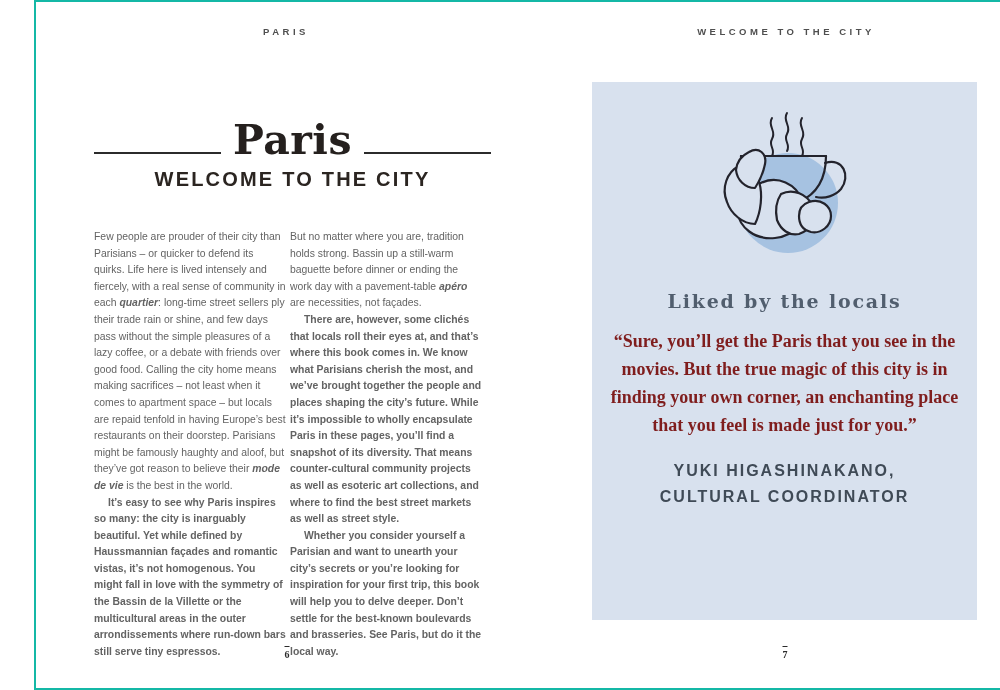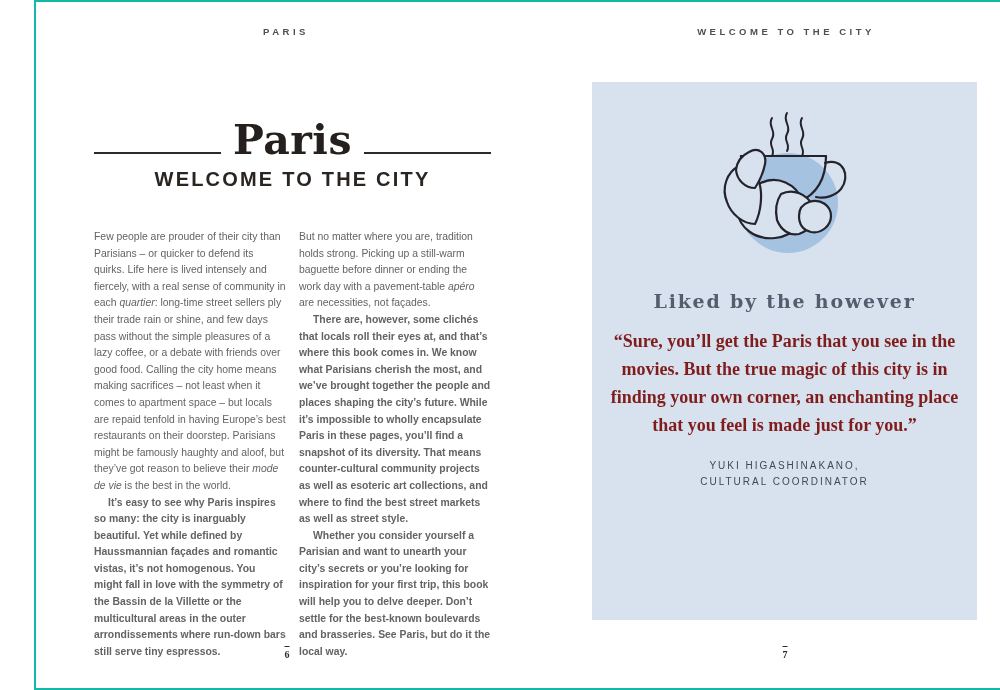--- a/index.html
+++ b/index.html
@@ -41,25 +41,25 @@
   }
   h2.chapter-subtitle {
     margin-top: 7px;
     font-size: 20px;
     font-weight: bold;
     letter-spacing: 2.2px;
     color: #2b2521;
   }
 
   
-  .cols { position: absolute; top: 227px; left: 58px; width: 397px; display: flex; gap: 13px; }
+  .cols { position: absolute; top: 227px; left: 58px; width: 397px; display: flex; gap: 4px; }
   .col { width: 192px; font-size: 10.4px; line-height: 16.6px; color: #636363; }
   .col p { margin: 0; }
   .col p.indent { text-indent: 14px; font-weight: bold; }
-  .col em { font-style: italic; }
+  .col em { font-style: italic; font-weight: bold; }
 
   
   .folio {
     position: absolute; bottom: 28px;
     font-size: 10px; font-weight: bold; color: #2b2b2b;
     border-top: 1.5px solid #2b2b2b; padding-top: 2px;
     font-family: "Liberation Serif", serif;
   }
   .folio-left  { left: 251px; transform: translateX(-50%); }
   .folio-right { left: 749px; transform: translateX(-50%); }
@@ -85,22 +85,22 @@
     margin: 16px auto 0 auto;
     width: 348px;
     font-family: "Liberation Serif", serif;
     font-weight: bold;
     font-size: 18px;
     line-height: 1.55;
     color: #7f1d1d;
   }
   .attribution {
     margin-top: 18px;
-    font-size: 10px;
-    font-weight: normal;
+    font-size: 16px;
+    font-weight: bold;
     letter-spacing: 2px;
     color: #3f4a56;
     line-height: 1.65;
   }
 </style>
 </head>
 <body>
 
 <div class="sheet">
 
@@ -118,21 +118,21 @@
       </div>
       <h2 class="chapter-subtitle">WELCOME TO THE CITY</h2>
     </div>
 
     <div class="cols">
       <div class="col">
           <p><span>Few people are prouder of their city than Parisians – or quicker to defend its quirks. Life here is lived intensely and fiercely, with a real sense of community in each </span><em>quartier</em><span>: long-time street sellers ply their trade rain or shine, and few days pass without the simple pleasures of a lazy coffee, or a debate with friends over good food. Calling the city home means making sacrifices – not least when it comes to apartment space – but locals are repaid tenfold in having Europe’s best restaurants on their doorstep. Parisians might be famously haughty and aloof, but they’ve got reason to believe their </span><em>mode de vie</em><span> is the best in the world.</span></p>
           <p class="indent"><span>It’s easy to see why Paris inspires so many: the city is inarguably beautiful. Yet while defined by Haussmannian façades and romantic vistas, it’s not homogenous. You might fall in love with the symmetry of the Bassin de la Villette or the multicultural areas in the outer arrondissements where run-down bars still serve tiny espressos.</span></p>
         </div>
       <div class="col">
-          <p><span>But no matter where you are, tradition holds strong. Picking up a still-warm baguette before dinner or ending the work day with a pavement-table </span><em>apéro</em><span> are necessities, not façades.</span></p>
+          <p><span>But no matter where you are, tradition holds strong. Bassin up a still-warm baguette before dinner or ending the work day with a pavement-table </span><em>apéro</em><span> are necessities, not façades.</span></p>
           <p class="indent"><span>There are, however, some clichés that locals roll their eyes at, and that’s where this book comes in. We know what Parisians cherish the most, and we’ve brought together the people and places shaping the city’s future. While it’s impossible to wholly encapsulate Paris in these pages, you’ll find a snapshot of its diversity. That means counter-cultural community projects as well as esoteric art collections, and where to find the best street markets as well as street style.</span></p>
           <p class="indent"><span>Whether you consider yourself a Parisian and want to unearth your city’s secrets or you’re looking for inspiration for your first trip, this book will help you to delve deeper. Don’t settle for the best-known boulevards and brasseries. See Paris, but do it the local way.</span></p>
         </div>
     </div>
 
     <div class="folio folio-left">6</div>
   </section>
 
   <section>
     <div class="panel">
@@ -156,21 +156,21 @@
 
         <g stroke="#23232c" stroke-width="2.2" stroke-linejoin="round" fill="#d8e1ee">
           <path d="M74 88 C92 78 112 88 118 106 C122 124 110 140 90 142 C70 144 54 132 52 114 C51 100 60 94 74 88 Z"></path>
           <path d="M54 70 C42 76 36 92 42 106 C46 118 58 128 70 128 C76 116 78 98 74 86 C68 76 60 68 54 70 Z"></path>
           <path d="M64 56 C74 50 82 58 80 68 C78 78 74 86 70 92 C60 92 52 84 51 74 C52 64 58 59 64 56 Z"></path>
           <path d="M96 98 C108 92 122 98 128 110 C132 122 126 134 114 138 C104 140 96 134 92 124 C90 114 92 104 96 98 Z"></path>
           <path d="M124 106 C136 102 146 110 146 120 C146 130 136 138 126 136 C118 134 114 128 114 120 C114 112 118 108 124 106 Z"></path>
         </g>
       </svg>
 
-      <div class="panel-heading">Liked by the however</div>
+      <div class="panel-heading">Liked by the locals</div>
 
       <div class="quote">“Sure, you’ll get the Paris that you see in the movies. But the true magic of this city is in finding your own corner, an enchanting place that you feel is made just for you.”</div>
 
       <div class="attribution">
         <div>YUKI HIGASHINAKANO,</div>
         <div>CULTURAL COORDINATOR</div>
       </div>
 
     </div>
 

